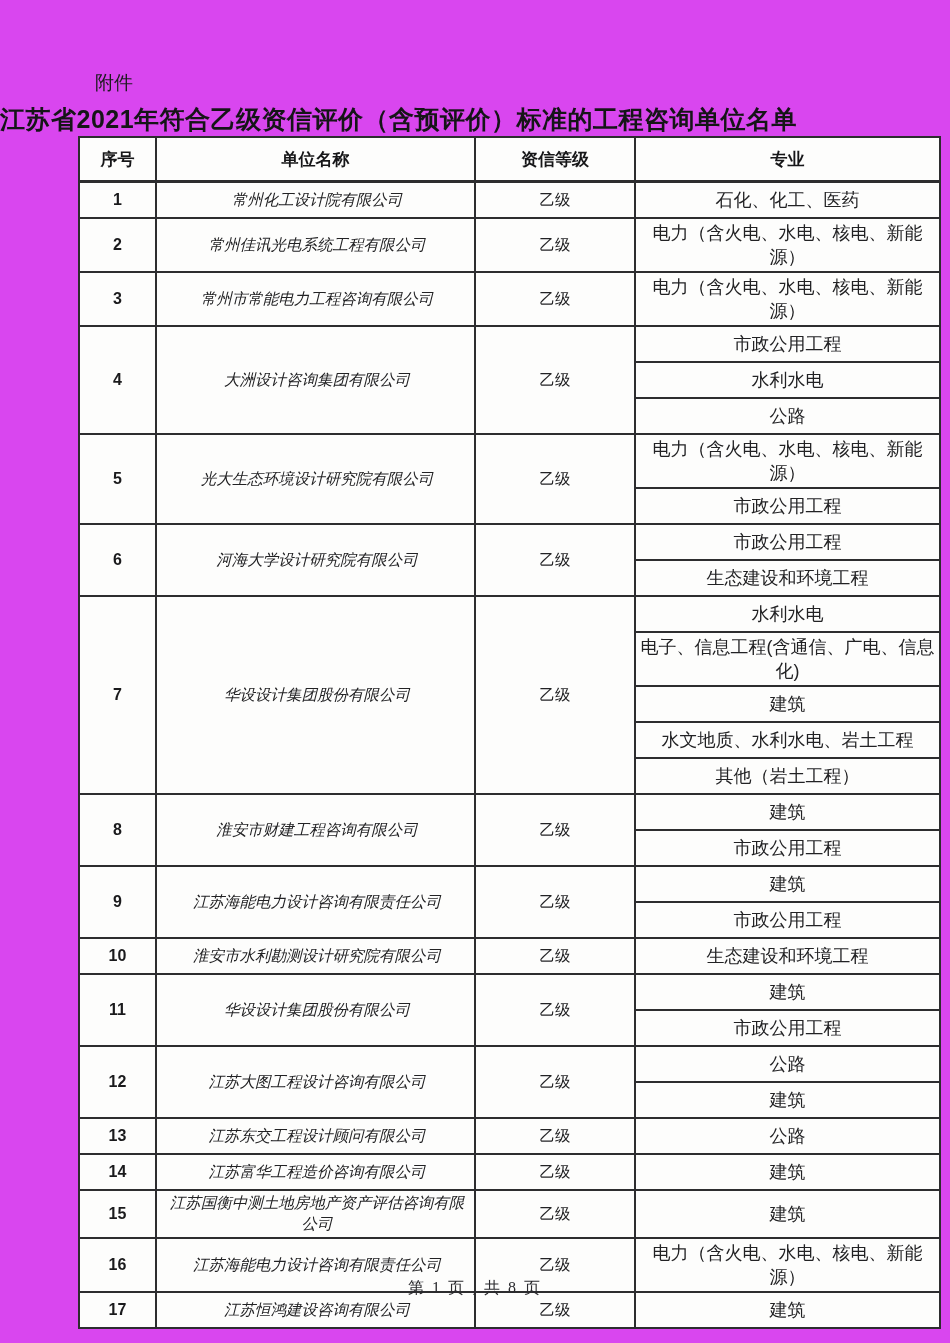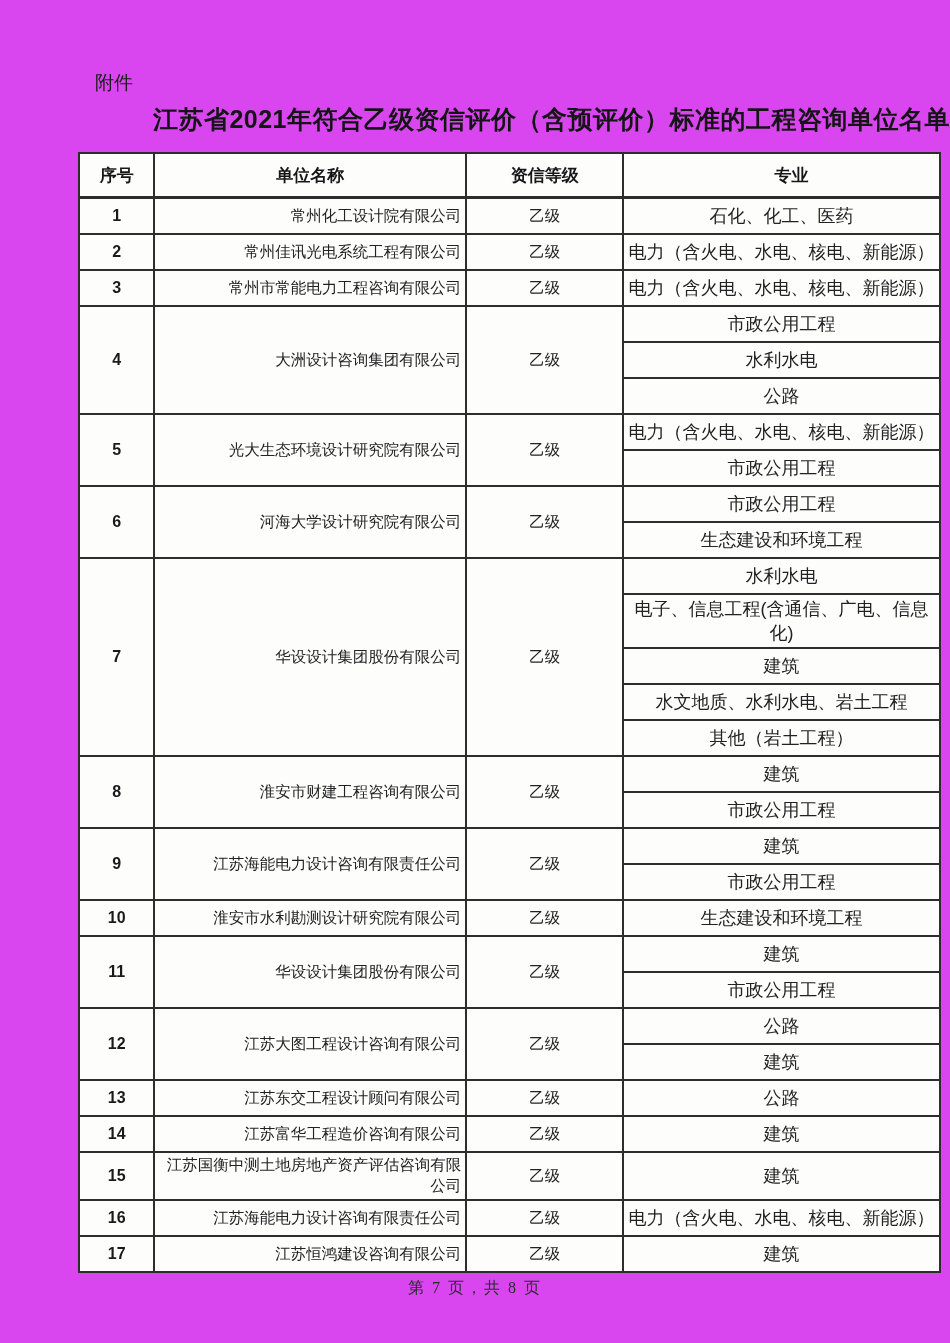--- a/index.html
+++ b/index.html
@@ -18,30 +18,30 @@
   .attachment{
     position:absolute;
     left:95px;top:70px;
     font-size:19px;
     color:#1b1b1d;
   }
   .title{
     position:absolute;
     left:0;right:0;top:103px;
     margin:0;
-    text-align:right;
+    text-align:left;
     font-size:25px;
     font-weight:bold;
     letter-spacing:0.5px;
     color:#151517;
     white-space:nowrap;
   }
   table.company-table{
     position:absolute;
-    left:78px;top:152px;
+    left:78px;top:136px;
     width:863px;
     border-collapse:collapse;
     table-layout:fixed;
     background:#fdfdfc;
   }
   .company-table th,
   .company-table td{
     border:2px solid #2d2d2f;
     padding:2px 4px;
     vertical-align:middle;
@@ -50,32 +50,33 @@
     height:38px;
     font-size:17px;
     font-weight:bold;
     text-align:center;
     border-bottom-width:3px;
     color:#161618;
   }
   th.col0{width:8.2%;}
   th.col1{width:37.6%;margin-top:40px;}
   th.col2{width:18.3%;}
-  th.col3{width:35.9%;padding-left:24px;}
+  th.col3{width:35.9%;}
   td.cell-no{
     text-align:center;
     font-weight:bold;
     font-size:16px;
     color:#1a1a1c;
   }
   td.cell-name{
-    text-align:right;
+    text-align:center;
     padding-left:7px;
     font-size:15.5px;
     color:#222224;
+    font-style:italic;
   }
   td.cell-grade{
     text-align:center;
     font-size:15.5px;
     color:#222224;
   }
   td.cell-spec{
     text-align:center;
     font-size:18px;
     height:30px;
@@ -244,15 +245,15 @@
         </tr>
         <tr>
           <td rowspan="1" class="cell-no">17</td>
           <td rowspan="1" class="cell-name">江苏恒鸿建设咨询有限公司</td>
           <td rowspan="1" class="cell-grade">乙级</td>
           <td class="cell-spec">建筑</td>
         </tr>
       </tbody>
   </table>
 
-  <div class="footer">第 7 页，共 8 页</div>
+  <div class="footer">第 1 页，共 8 页</div>
 
 </div>
 
 </body></html>

